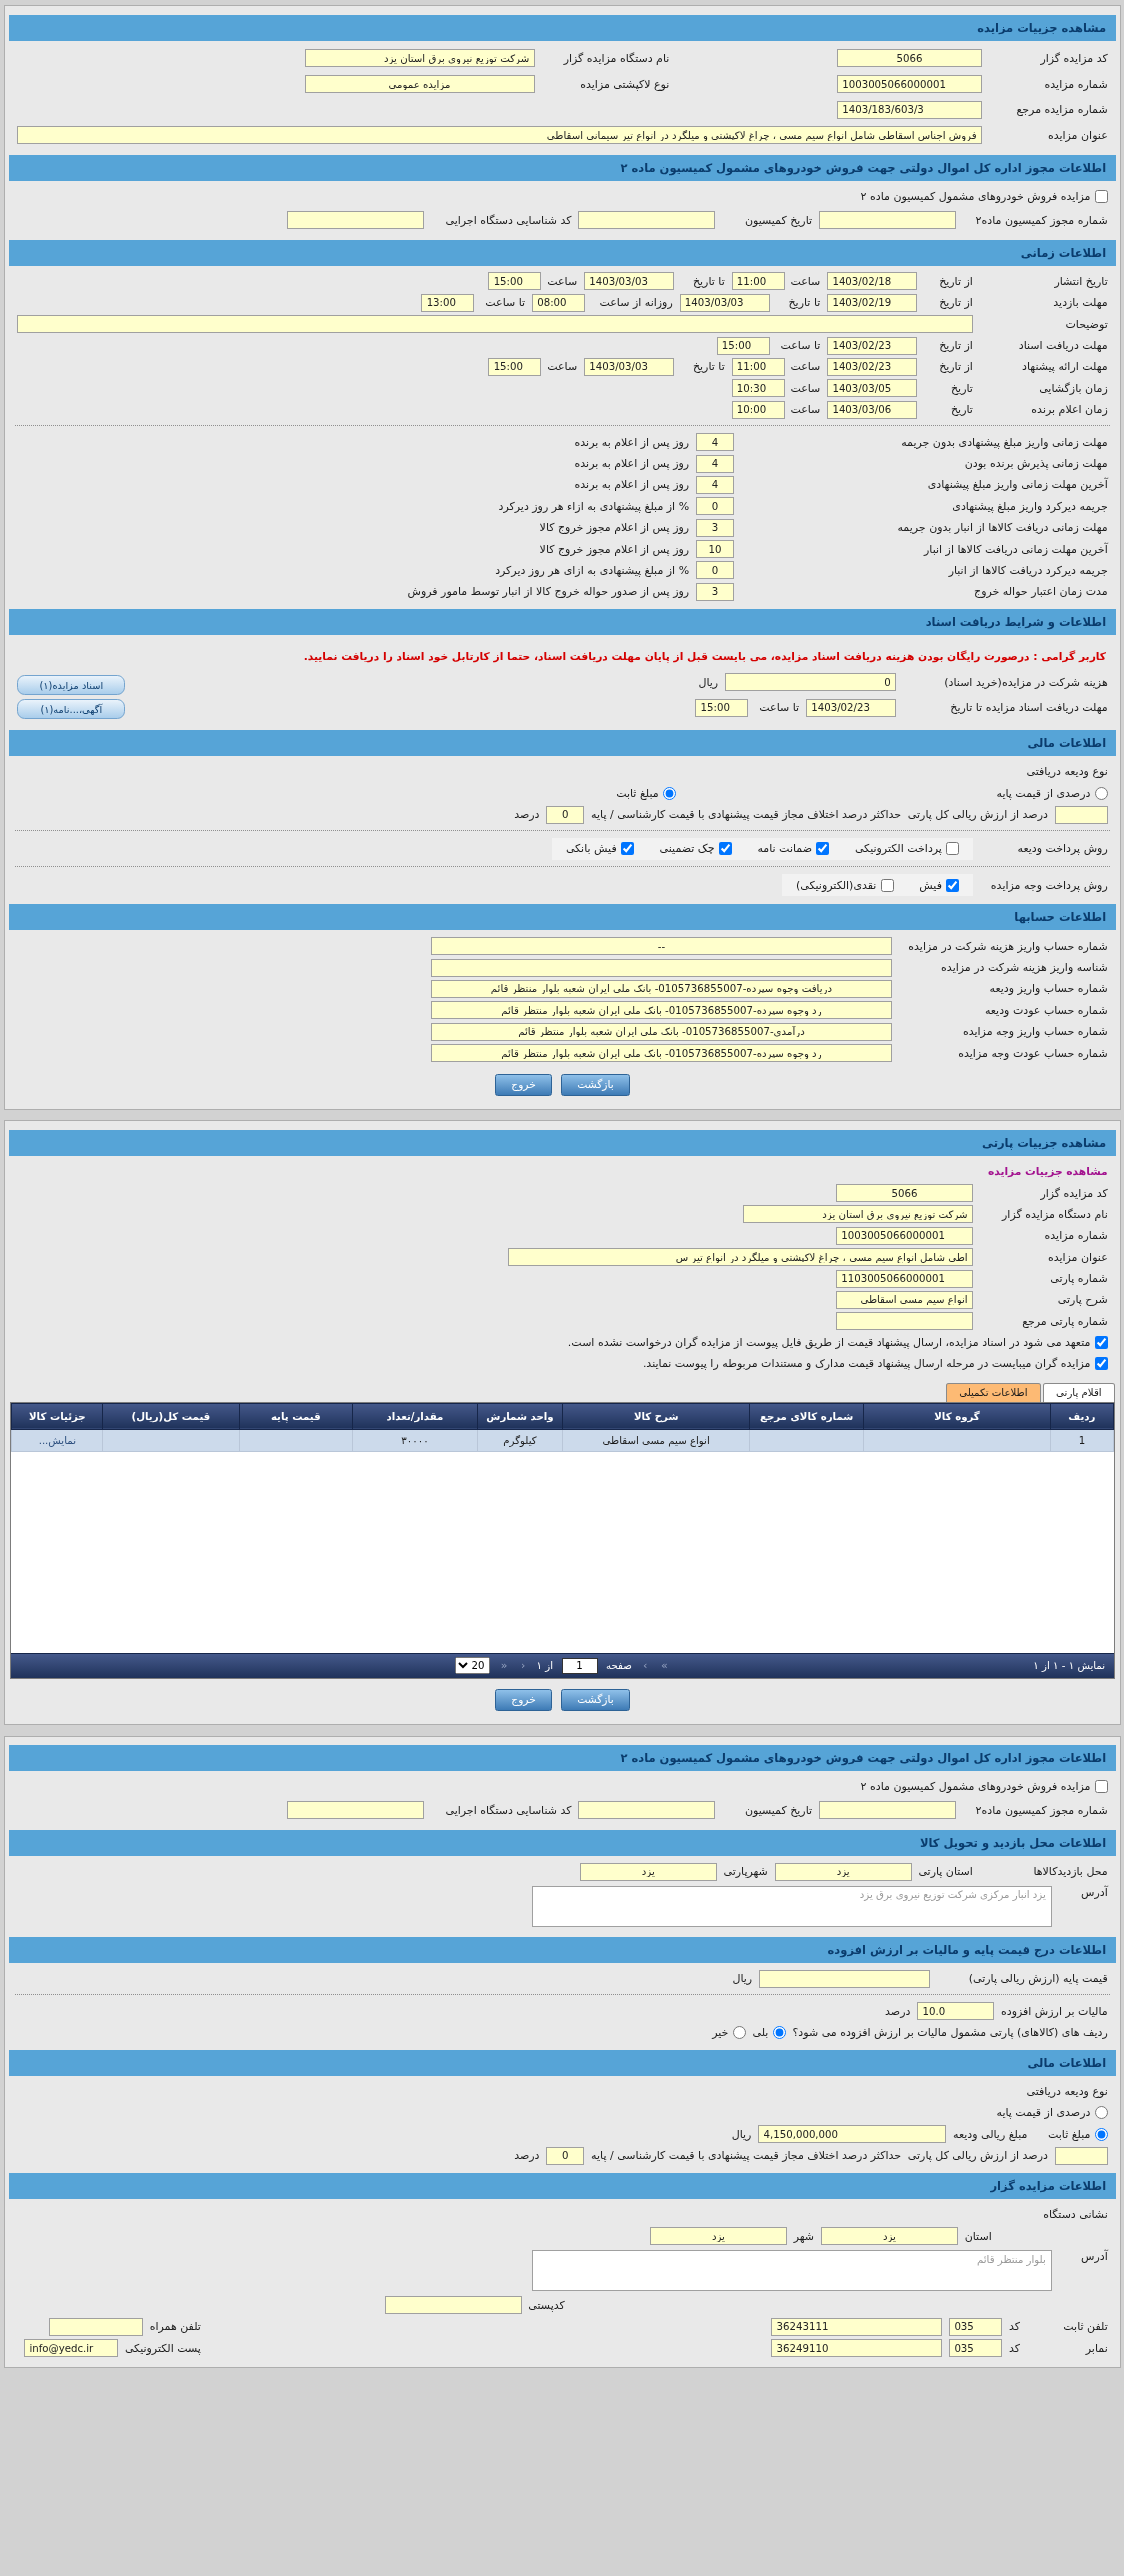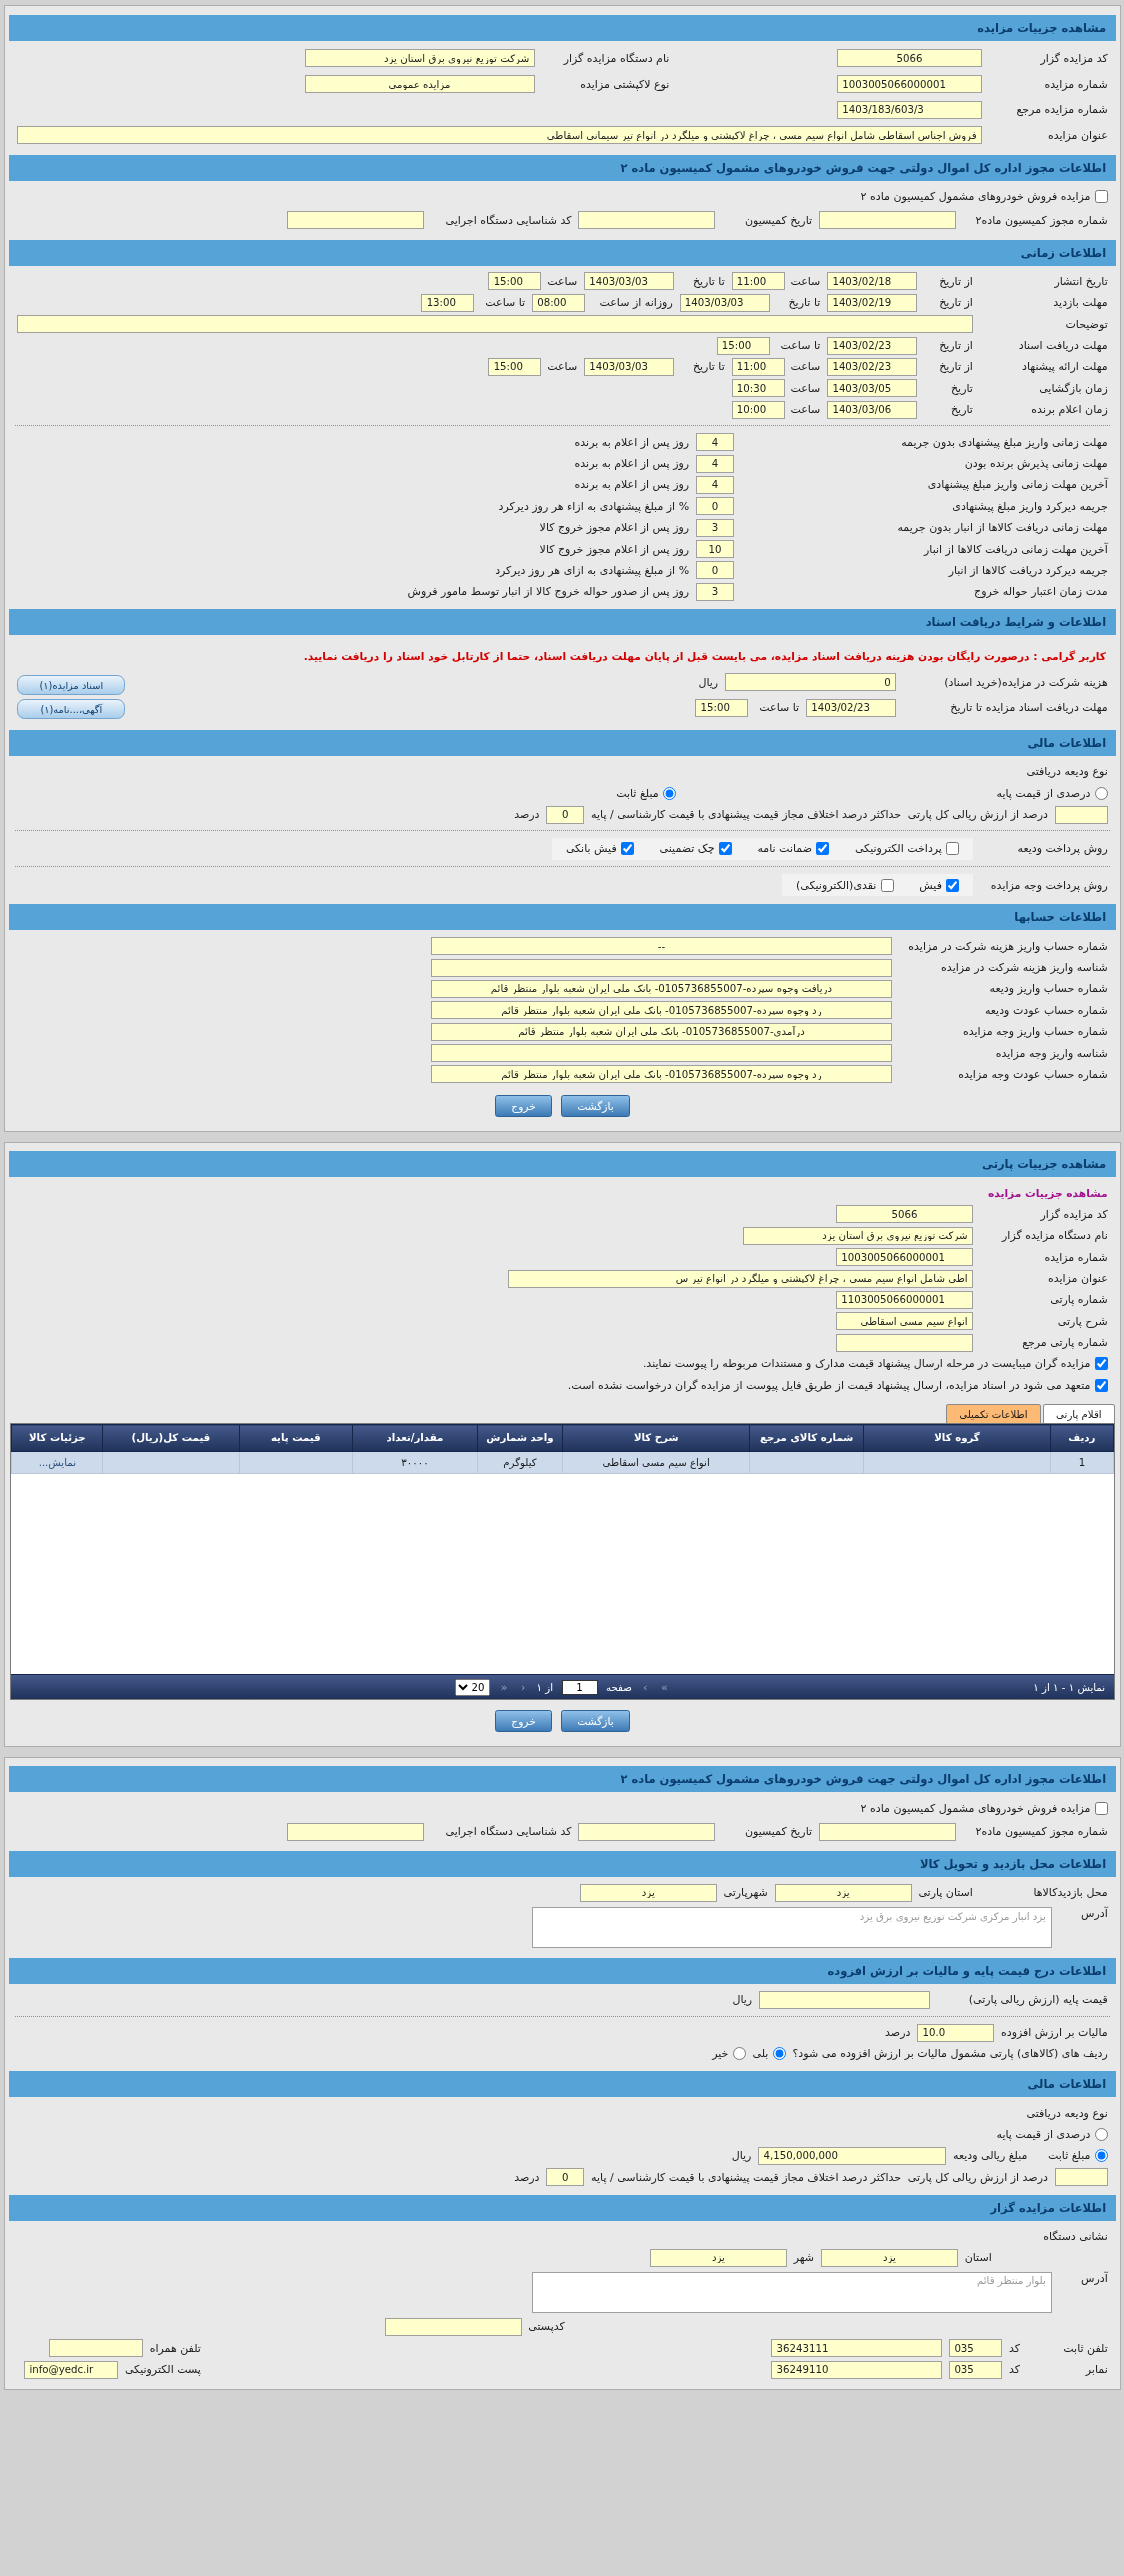--- a/index.html
+++ b/index.html
@@ -303,24 +303,20 @@
   </div>
   <div class="row tight">
     <span class="lbl l245">شماره حساب عودت ودیعه</span>
     <input class="inp w540 center" value="رد وجوه سپرده-0105736855007- بانک ملی ایران شعبه بلوار منتظر قائم" style="">
   </div>
   <div class="row tight">
     <span class="lbl l245">شماره حساب واریز وجه مزایده</span>
     <input class="inp w540 center" value="درآمدی-0105736855007- بانک ملی ایران شعبه بلوار منتظر قائم" style="">
   </div>
   <div class="row tight">
-    <span class="lbl l245">شناسه واریز وجه مزایده</span>
-    <input class="inp w540 center" value="" style="">
-  </div>
-  <div class="row tight">
     <span class="lbl l245">شماره حساب عودت وجه مزایده</span>
     <input class="inp w540 center" value="رد وجوه سپرده-0105736855007- بانک ملی ایران شعبه بلوار منتظر قائم" style="">
   </div>
 
   <div class="btn-row">
     <button class="btn">بازگشت</button>
     <button class="btn">خروج</button>
   </div>
 </div>
 
@@ -356,27 +352,27 @@
     <input class="inp w160" value="انواع سیم مسی اسقاطی" style="">
   </div>
   <div class="row tight p2row">
     <span class="lbl l150">شماره پارتی مرجع</span>
     <input class="inp w160" value="" style="">
   </div>
 
   <div class="row tight">
     <label class="cb">
       <input type="checkbox" checked="" style="">
+      <span>متعهد می شود در اسناد مزایده، ارسال پیشنهاد قیمت از طریق فایل پیوست از مزایده گران درخواست نشده است.</span>
+    </label>
+  </div>
+  <div class="row tight">
+    <label class="cb">
+      <input type="checkbox" checked="" style="">
       <span>مزایده گران میبایست در مرحله ارسال پیشنهاد قیمت مدارک و مستندات مربوطه را پیوست نمایند.</span>
-    </label>
-  </div>
-  <div class="row tight">
-    <label class="cb">
-      <input type="checkbox" checked="" style="">
-      <span>متعهد می شود در اسناد مزایده، ارسال پیشنهاد قیمت از طریق فایل پیوست از مزایده گران درخواست نشده است.</span>
     </label>
   </div>
 
   <div class="tabs">
     <div class="tab active">اقلام پارتی</div>
     <div class="tab">اطلاعات تکمیلی</div>
   </div>
   <div class="gridbox">
     <table class="grid">
       <colgroup>

